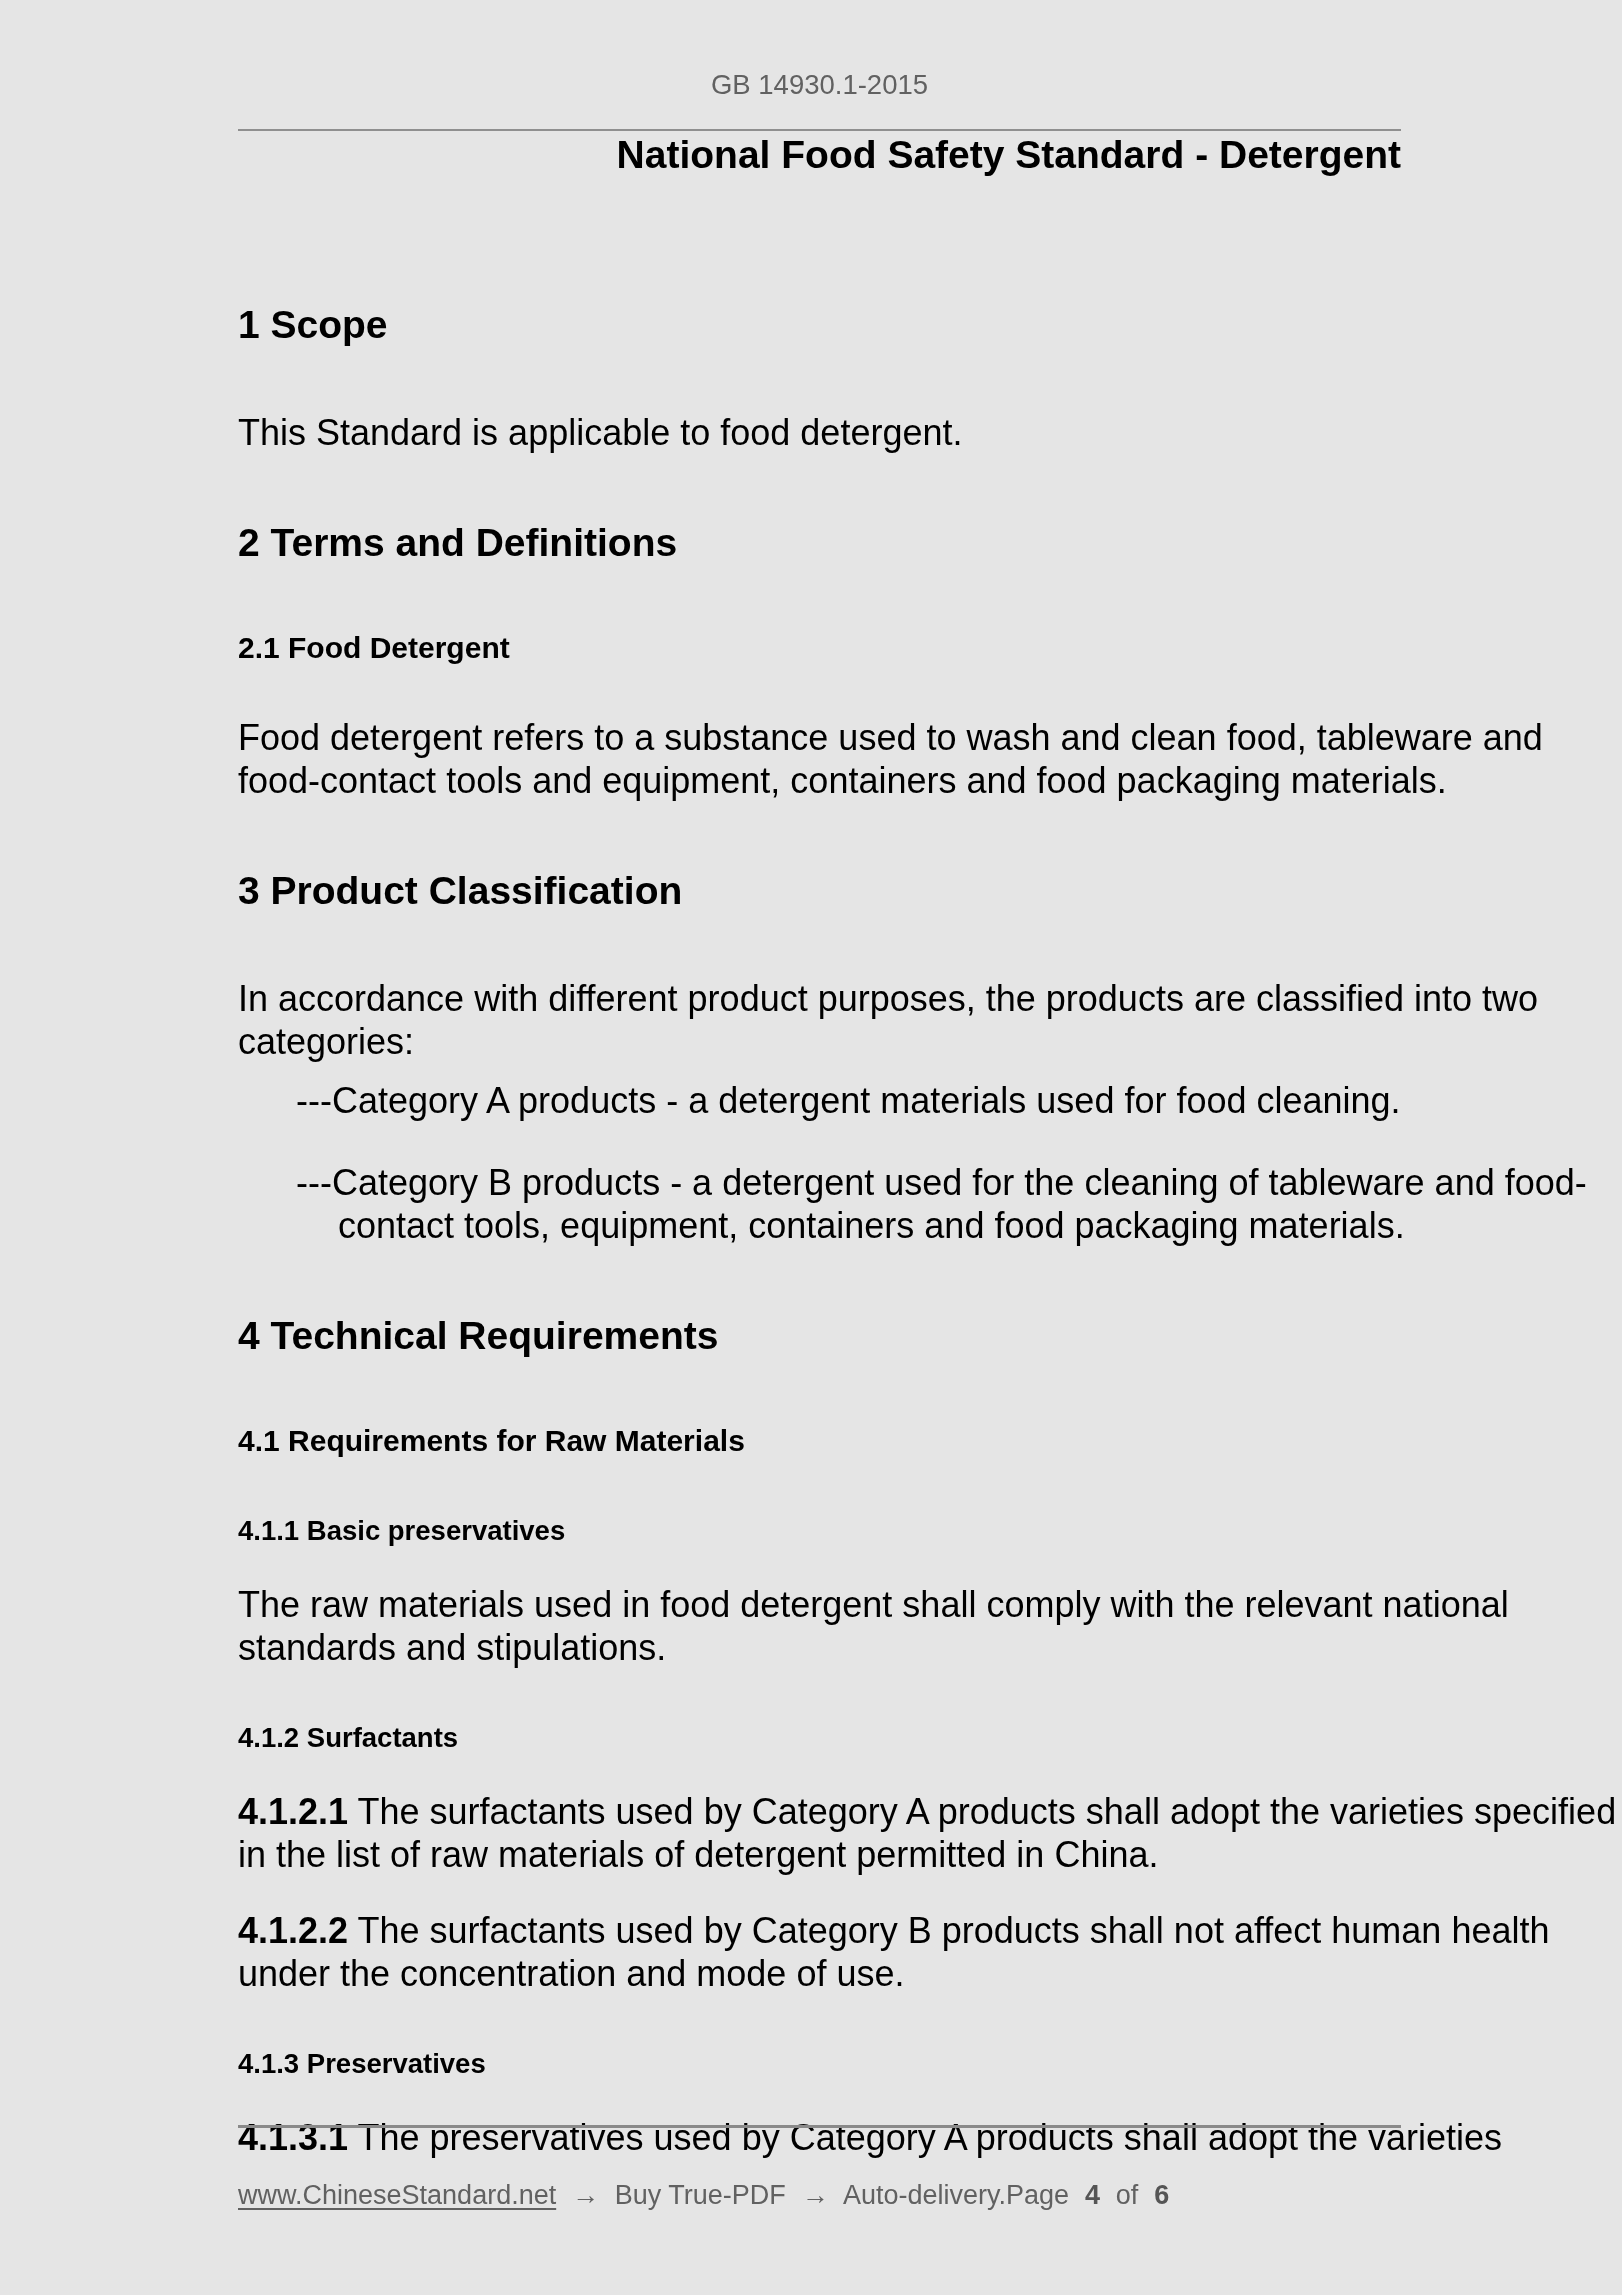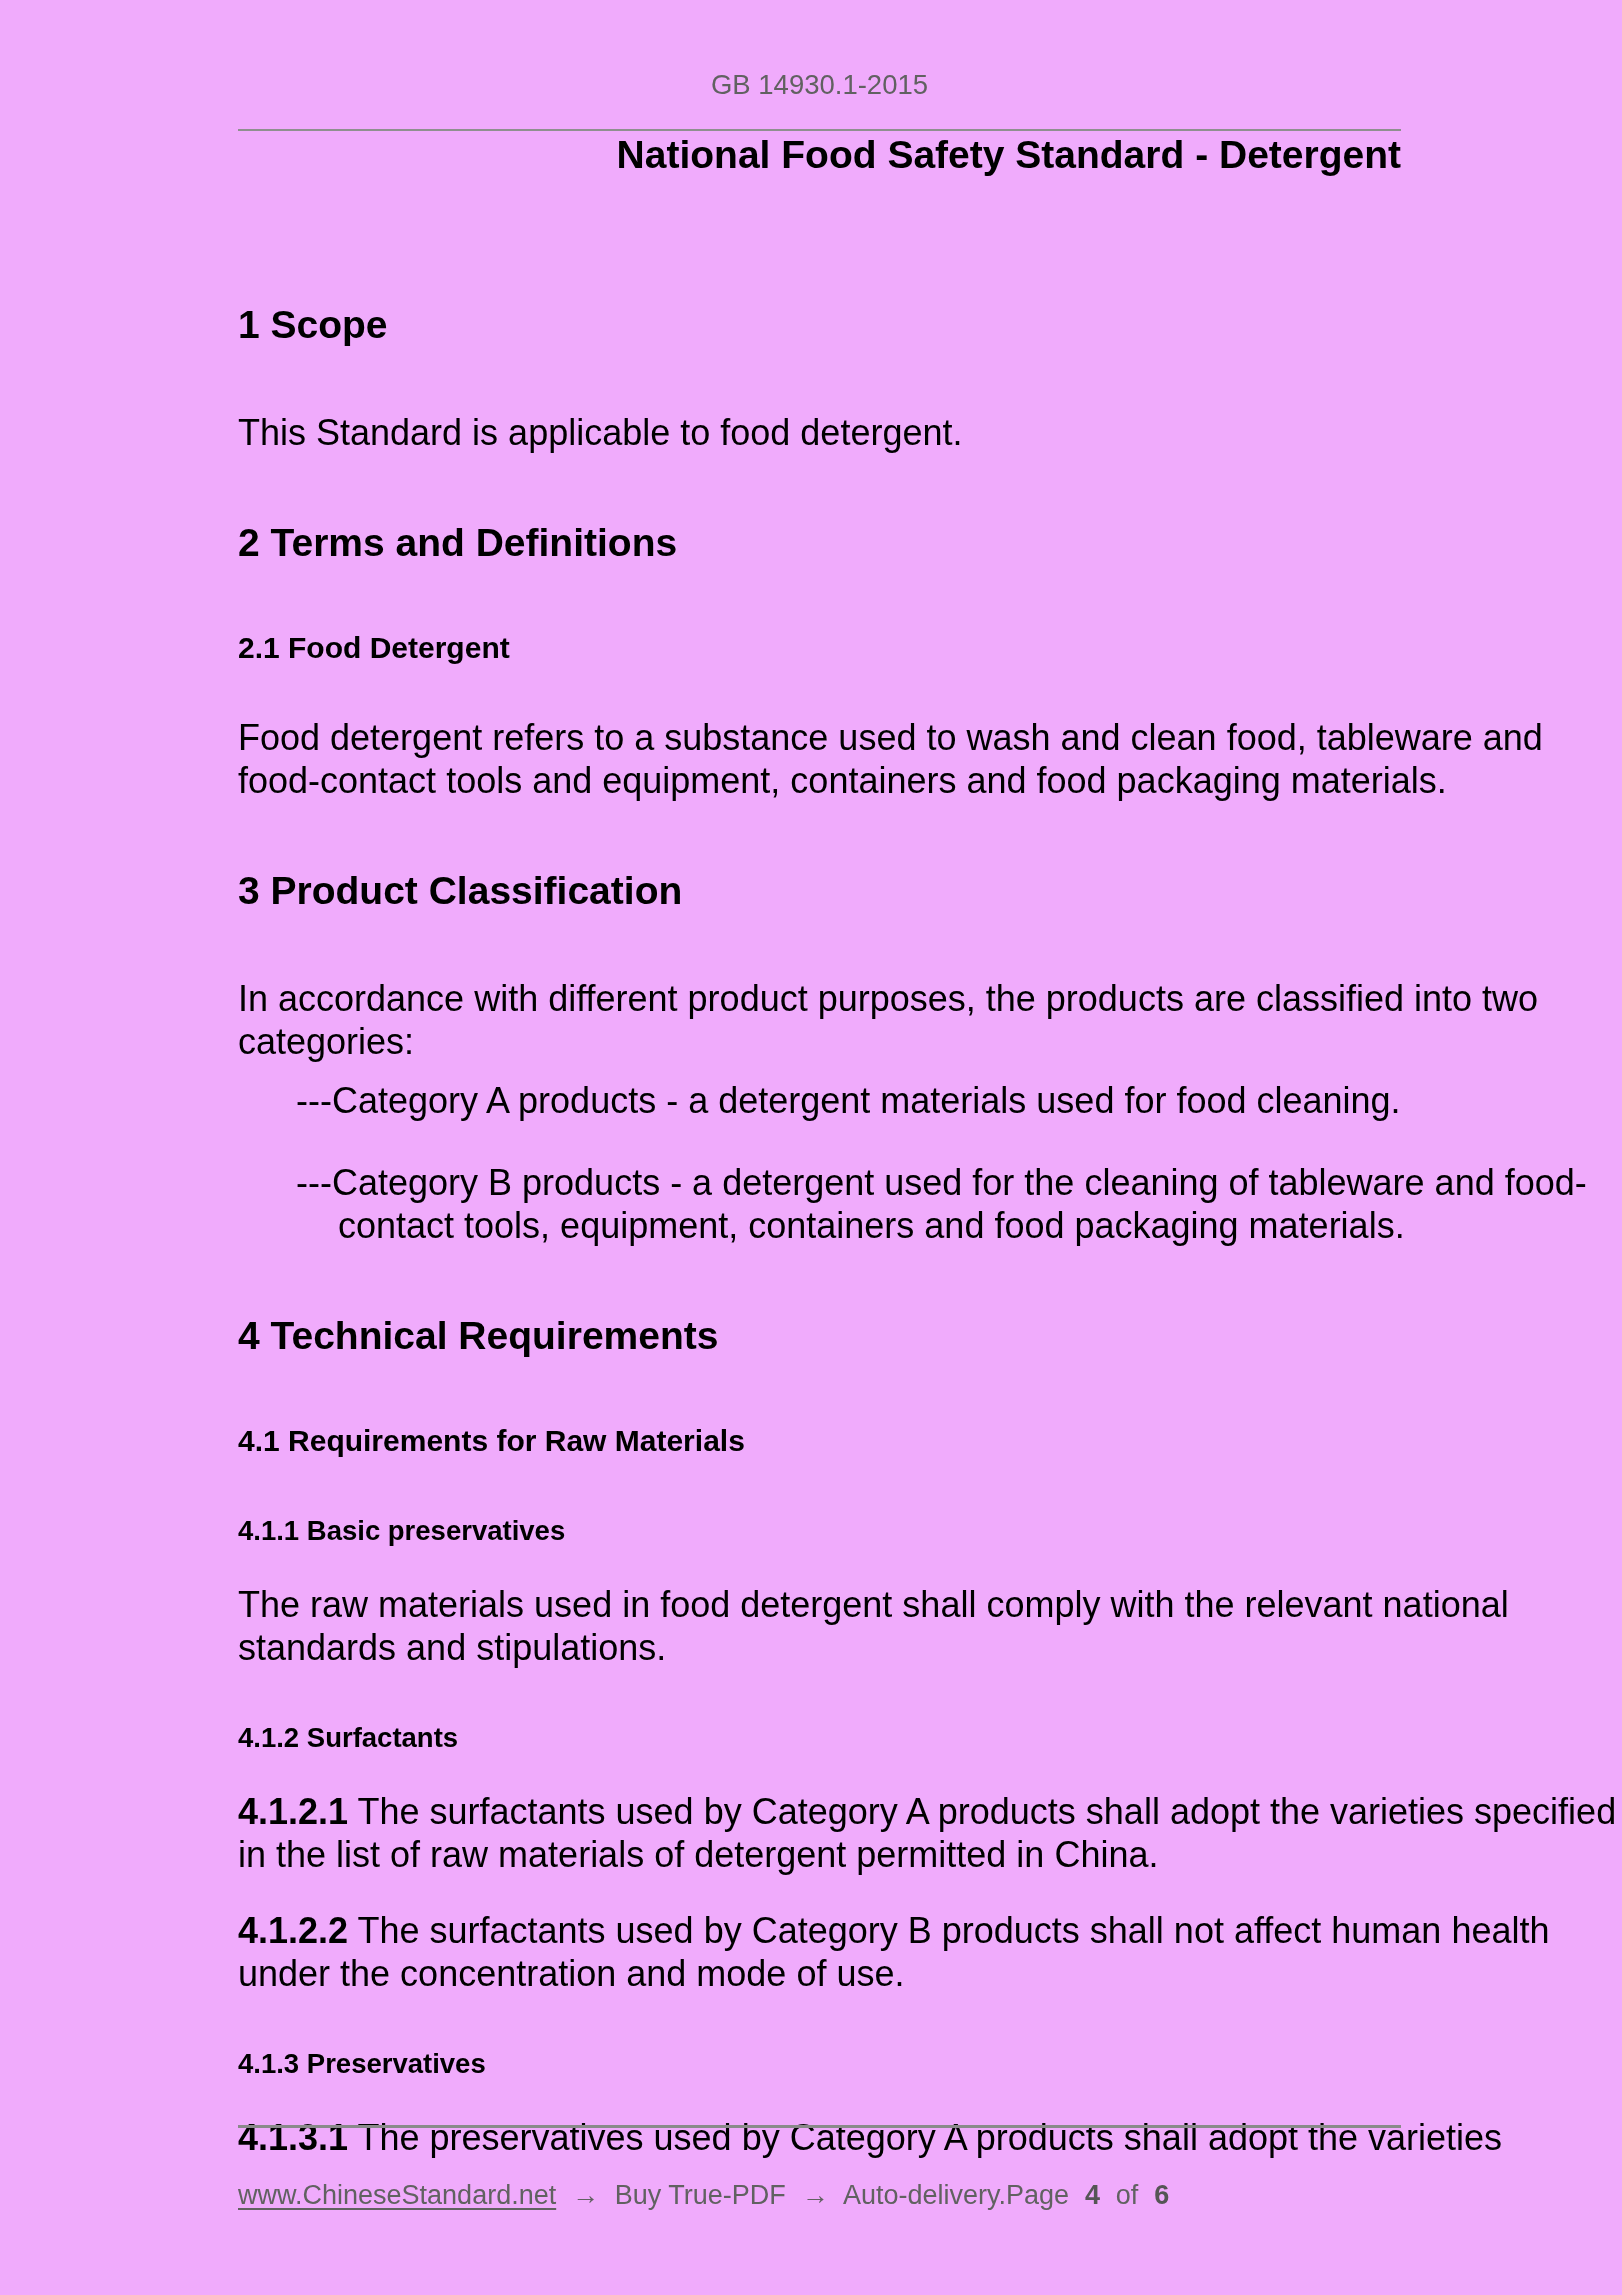--- a/index.html
+++ b/index.html
@@ -1,17 +1,17 @@
 <!DOCTYPE html>
 <html style="font-size:13.3px"><head>
 <meta charset="utf-8">
 <style>
   html,body { margin:0; padding:0; background:#ffffff; }
   .page {
-    position:relative; width:1623px; height:2295px; background:#f0abfc;
+    position:relative; width:1623px; height:2295px; background:#e5e5e5;
     font-family:"Liberation Sans","DejaVu Sans",sans-serif; color:#000;
     overflow:hidden;
   }
   .content {
     position:absolute; left:238px; top:0; width:1163px;
     display:flex; flex-direction:column; align-items:stretch;
   }
   .hdr { margin-top:70px; line-height:30px; font-size:27.5px; color:#616161; text-align:center; white-space:nowrap; }
   .rule { margin-top:29px; height:1.7px; background:#8f8f8f; }
   .title { line-height:47px; font-size:39px; font-weight:700; text-align:right; white-space:nowrap; }

